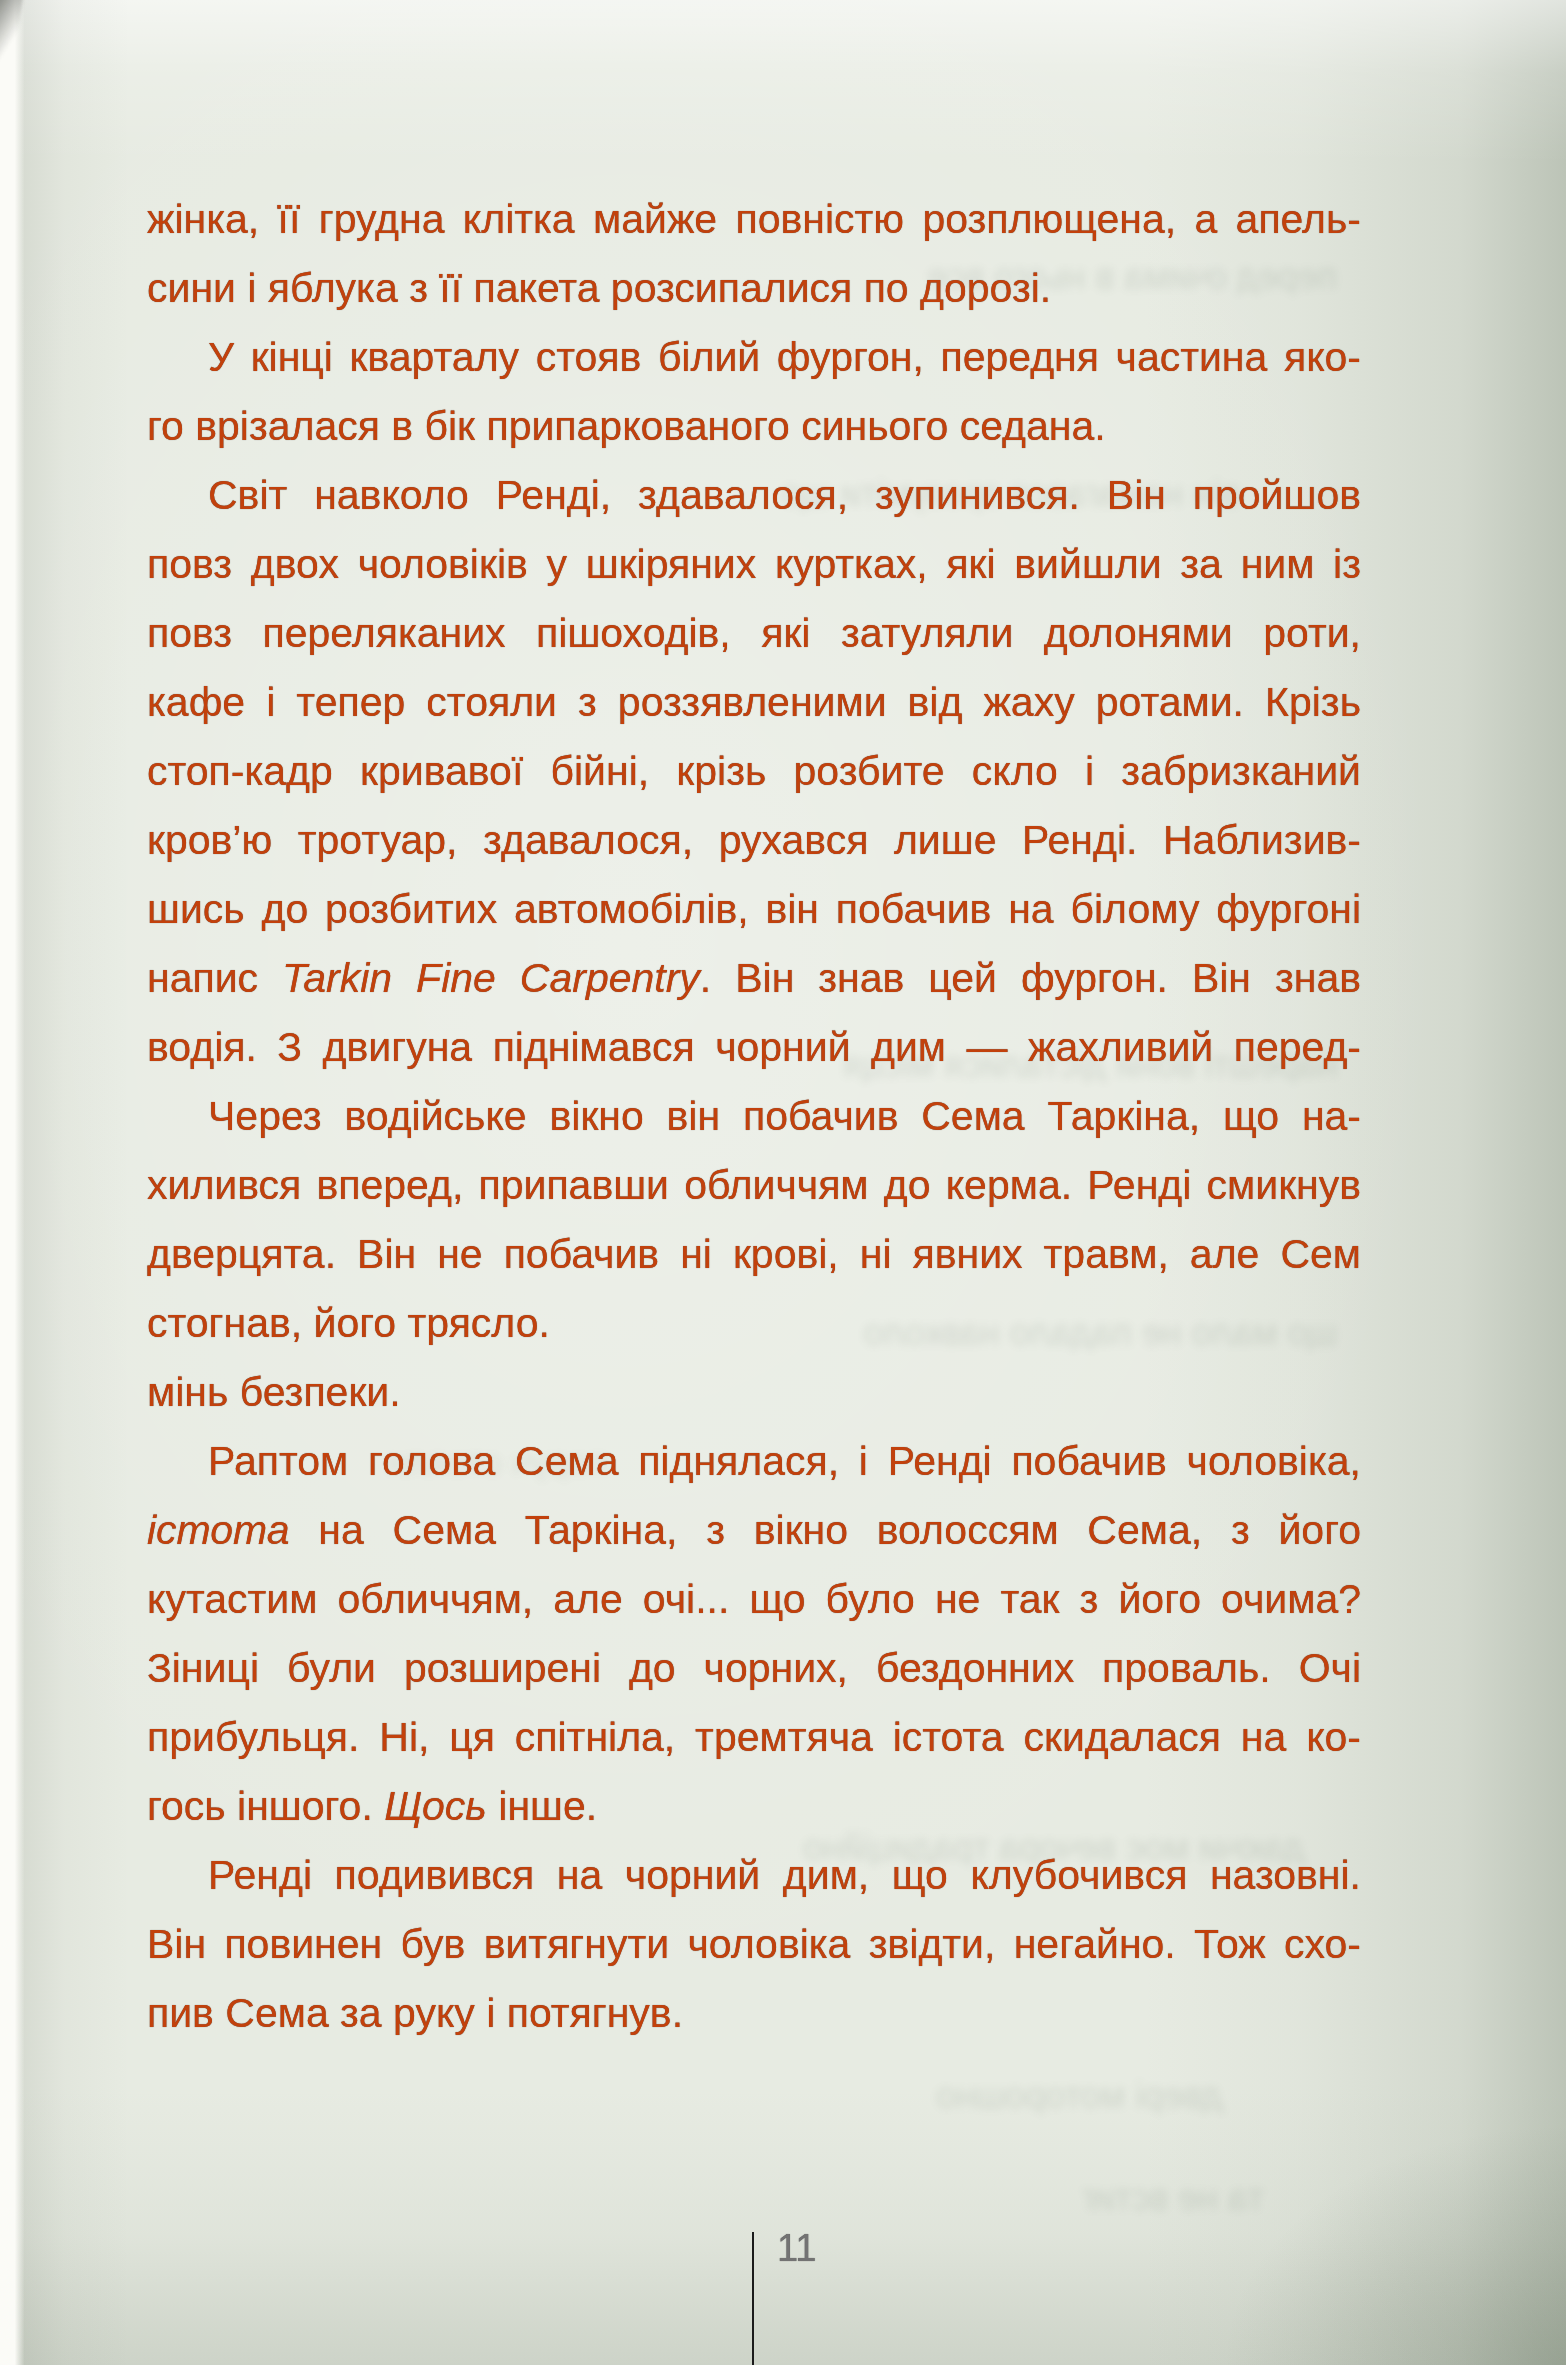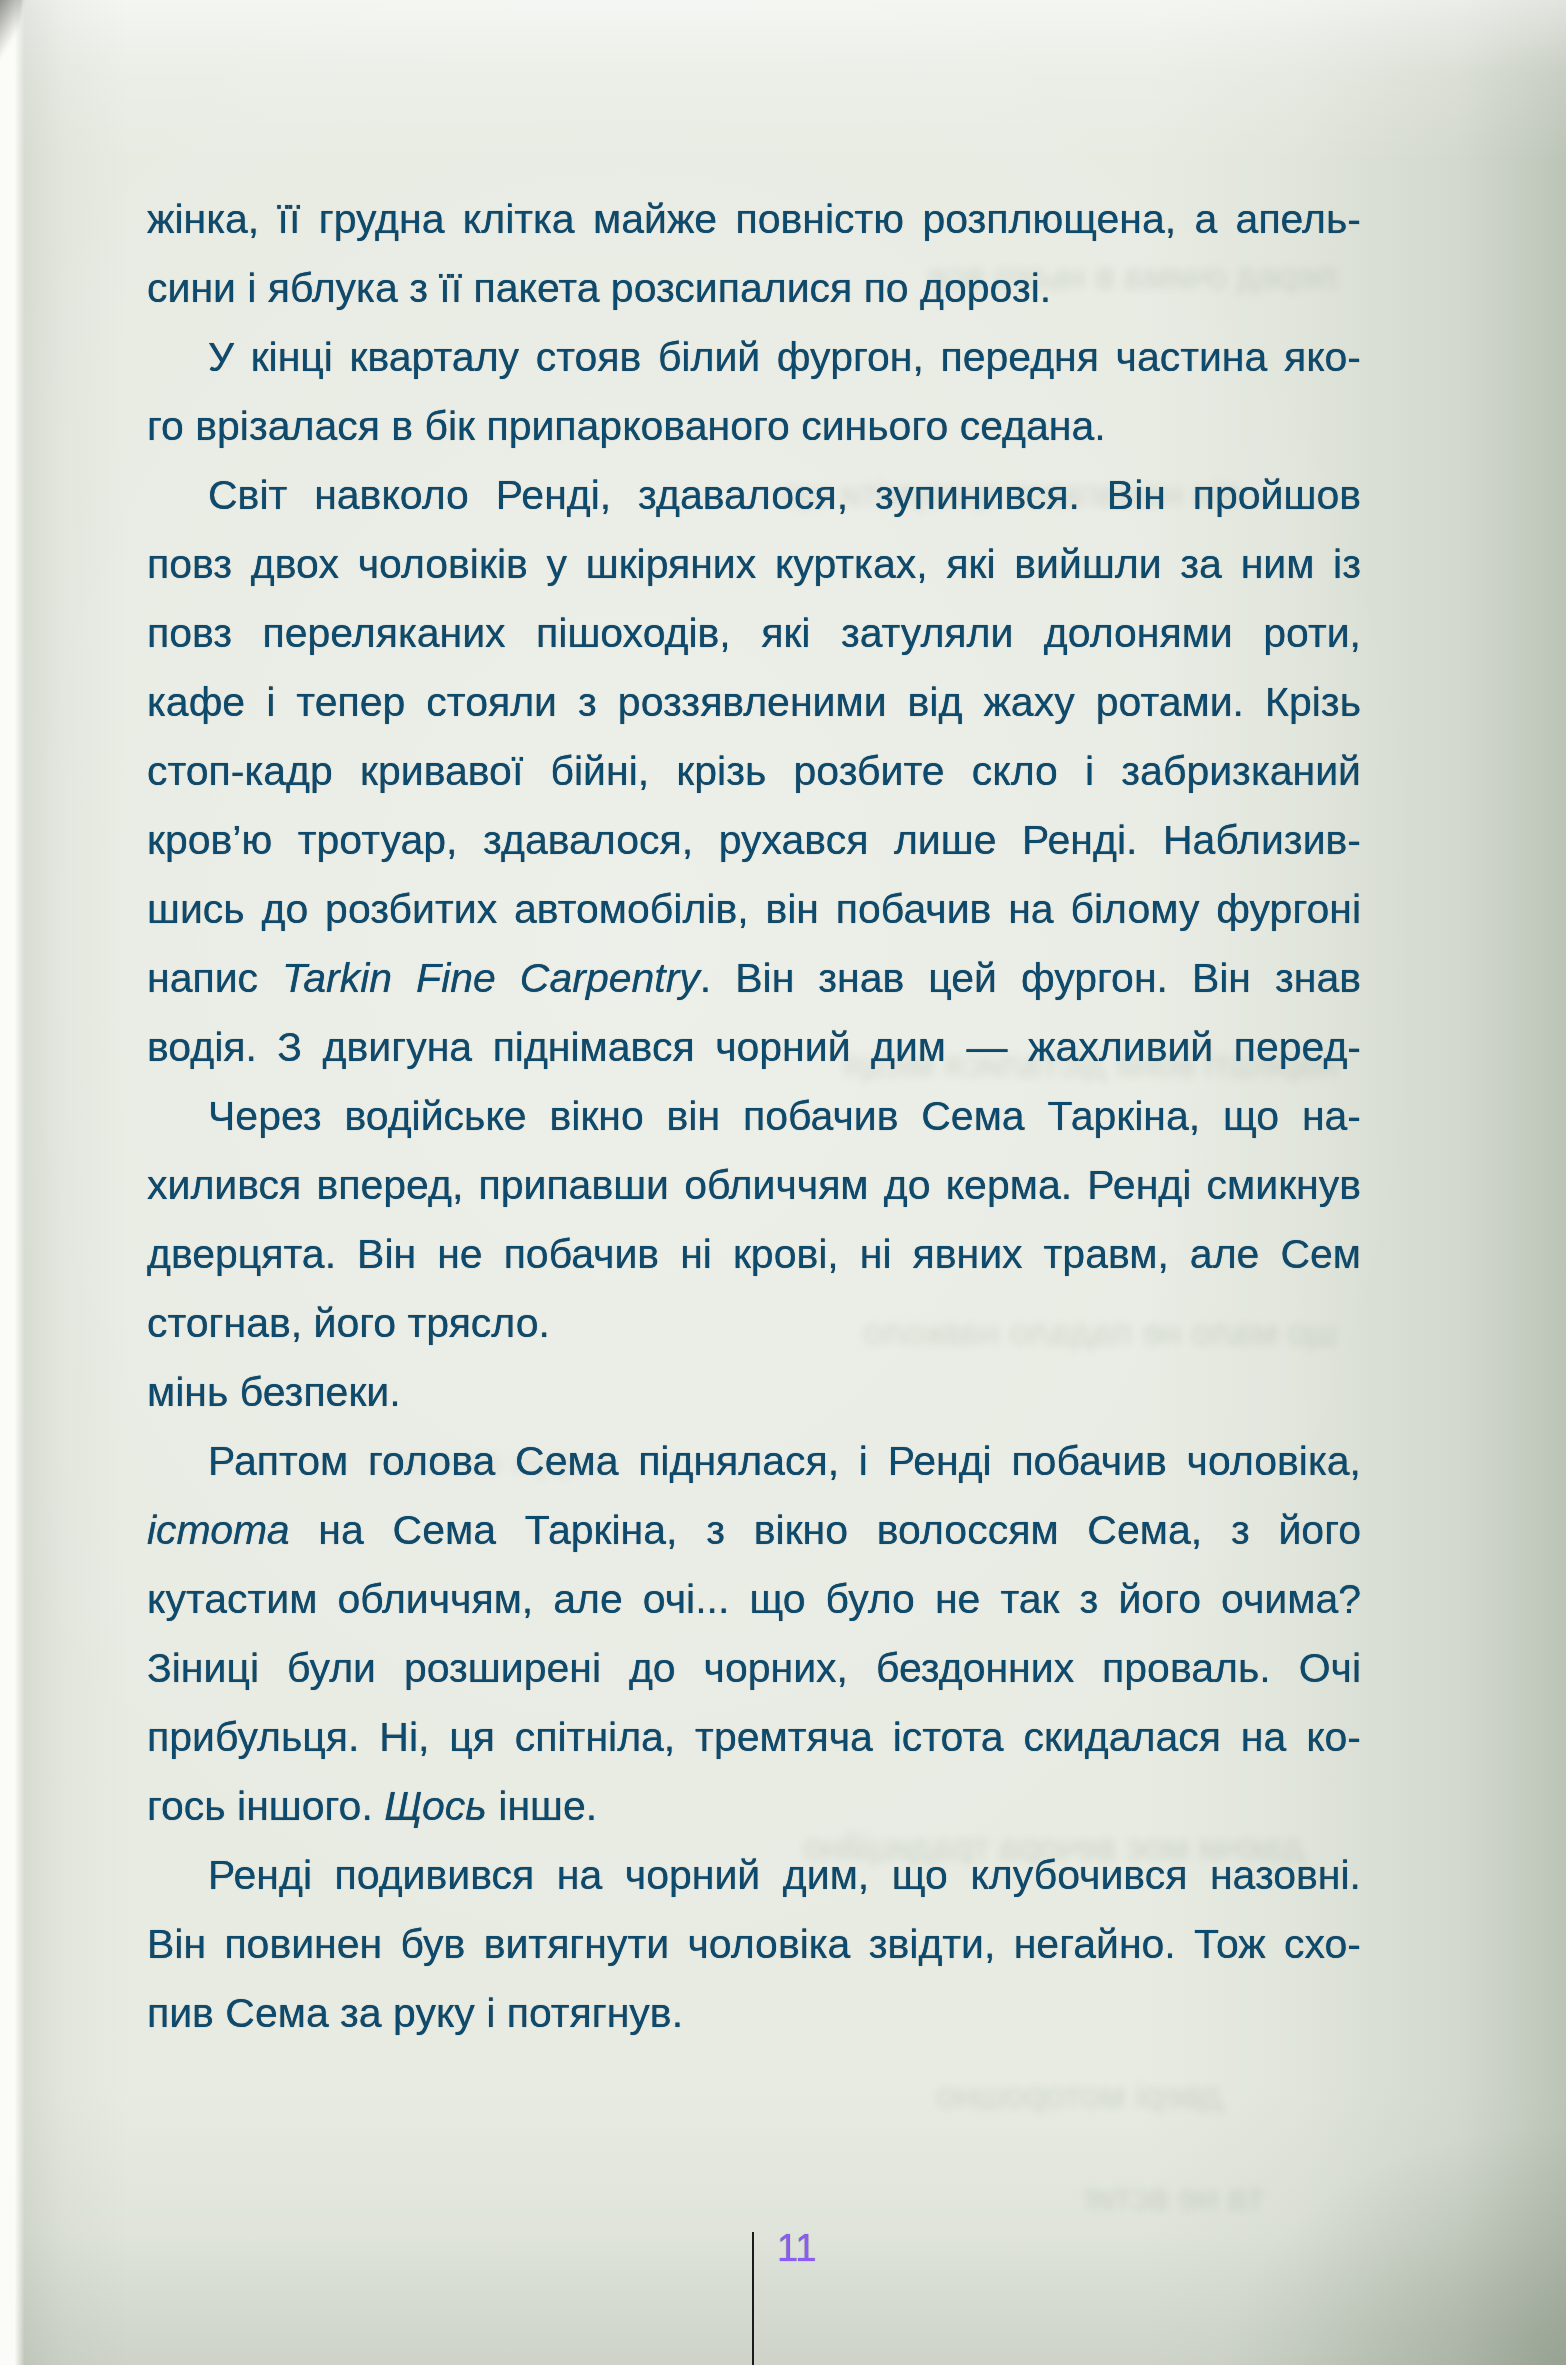--- a/index.html
+++ b/index.html
@@ -16,21 +16,21 @@
       radial-gradient(489px 343px at 100% 100%, rgba(80,95,75,0.25), rgba(80,95,75,0) 70%),
       radial-gradient(1142px 1468px at 40% 40%, rgba(255,255,255,0.25), rgba(255,255,255,0) 75%);
   }
   .corner-smudge{
     position:absolute;left:-6.5px;top:-8.2px;width:24.5px;height:75px;
     background:linear-gradient(115deg, rgba(40,45,38,0.6), rgba(40,45,38,0) 70%);
     transform:rotate(7deg);filter:blur(1.6px);
   }
   .text-block{
     position:absolute;left:147px;top:185px;width:1214px;
-    font-size:41px;line-height:69px;color:#0c4a6e;
+    font-size:41px;line-height:69px;color:#c2410c;
     text-shadow:0 0 0.8px rgba(22,22,22,0.75);
   }
   .line{
     text-align:justify;text-align-last:justify;text-justify:inter-word;
     white-space:normal;height:69px;overflow:visible;
   }
   .line.end{text-align-last:left;}
   .line.indent{padding-left:61px;}
   .it{font-style:italic;}
   .ghosts{position:absolute;inset:0;}
@@ -43,21 +43,21 @@
   .g2{left:587px;top:476px;width:653px;}
   .g3{left:620px;top:1047px;width:718px;}
   .g4{left:538px;top:1315px;width:799px;}
   .g5{left:571px;top:1830px;width:734px;}
   .g6{left:799px;top:2078px;width:424px;}
   .g7{left:889px;top:2180px;width:375px;}
   .g8{left:151px;top:1445px;width:457px;opacity:0.10;}
   .pn-rule{position:absolute;left:752px;top:2232px;width:2.4px;height:134px;background:#1b1b1b;}
   .pn{
     position:absolute;left:777px;top:2229px;
-    font-size:38px;line-height:1;color:#8b5cf6;
+    font-size:38px;line-height:1;color:#737373;
     text-shadow:0 0 0.8px rgba(21,21,21,0.8);
   }
 </style>
 </head>
 <body>
 
 <div class="corner-smudge"></div>
 
 <div class="ghosts">
     <div class="ghost g1">перед очима в нього все</div>

